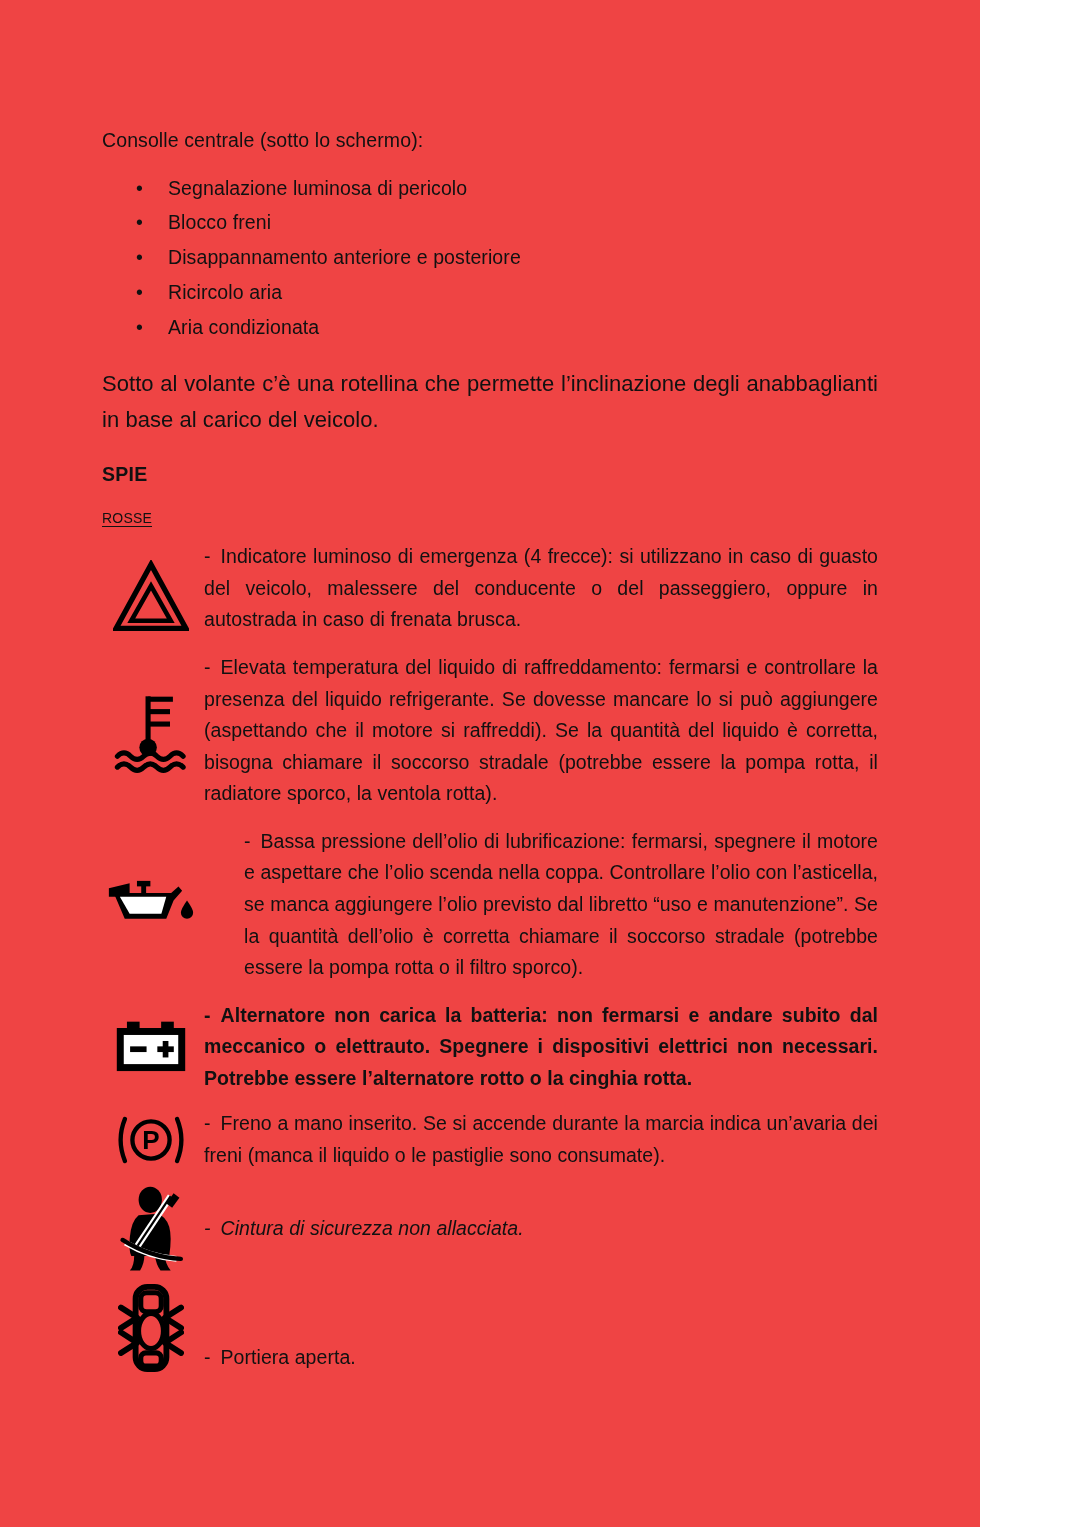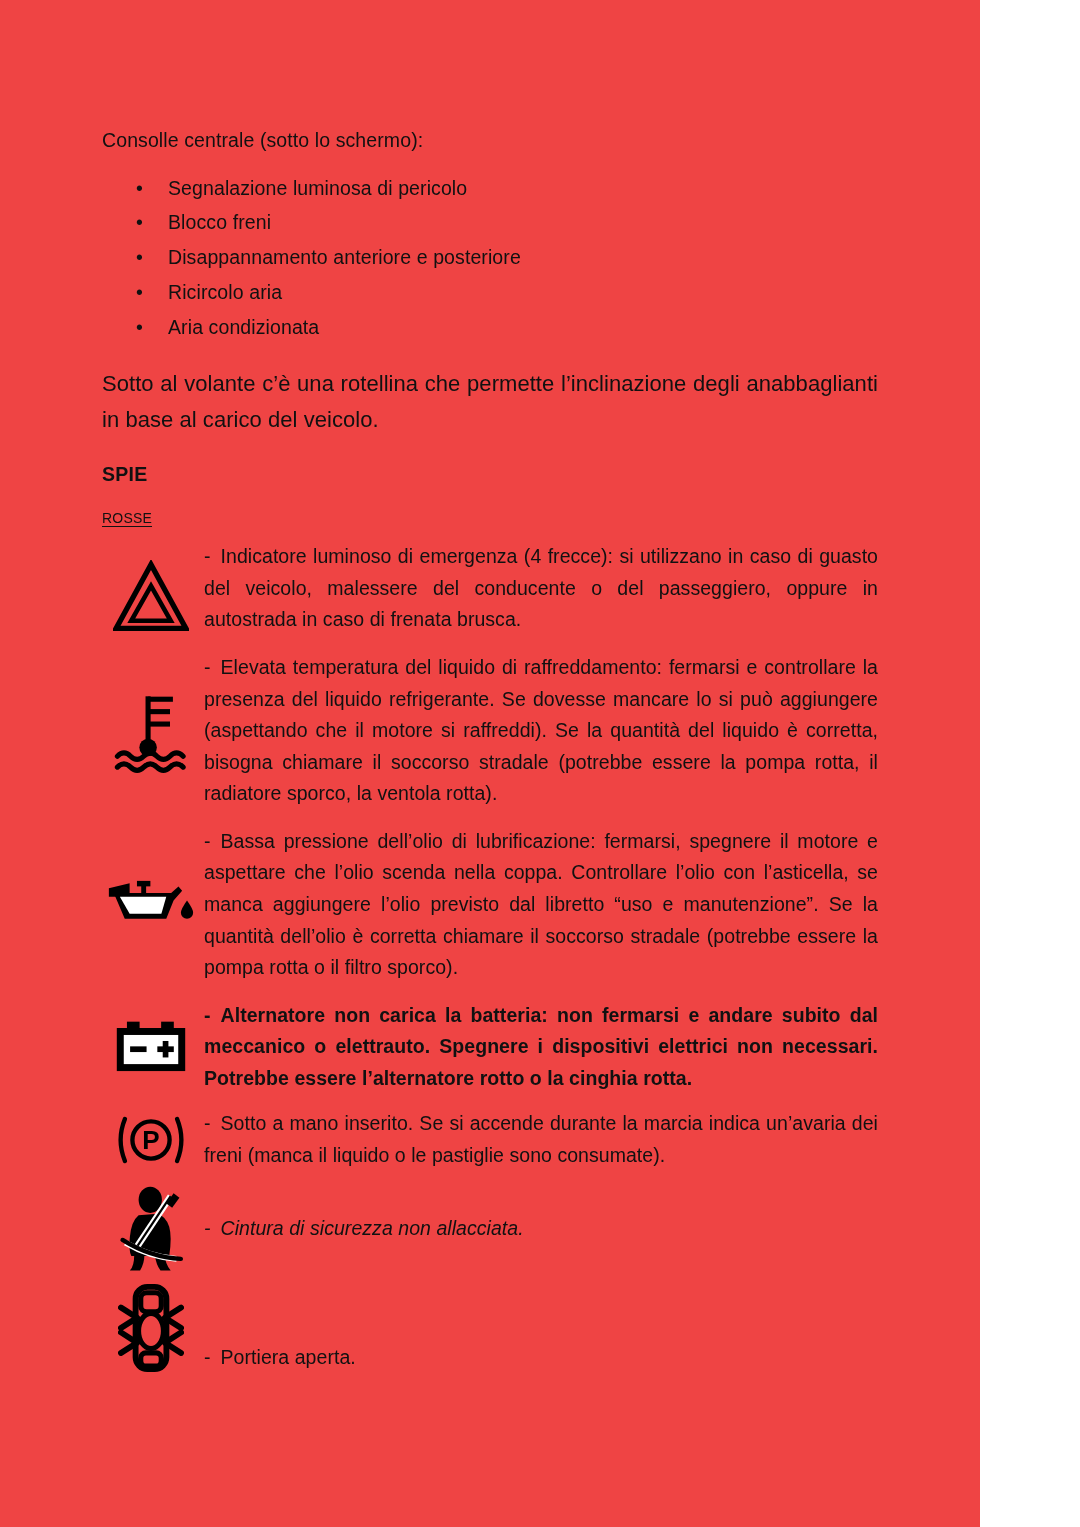--- a/index.html
+++ b/index.html
@@ -89,21 +89,21 @@
     line-height: 1.62;
     text-align: justify;
     letter-spacing: 0.05px;
     padding-left: 4px;
   }
   .spia-text .dash {
     margin-right: 10px;
   }
   .r-hazard   { margin-bottom: 16px; align-items: flex-end; }
   .r-temp     { margin-bottom: 16px; }
-  .r-oil      { margin-bottom: 16px; }
+  .r-oil      { margin-bottom: 16px; gap: 40px; }
   .r-battery  { margin-bottom: 14px; font-weight: bold; }
   .r-brake    { margin-bottom: 14px; }
   .r-belt     { margin-bottom: 10px; font-style: italic; }
   .r-door     { margin-bottom: 0px; align-items: flex-end; }
   svg { display: block; }
 </style>
 </head>
 <body>
 
 <div class="page">
@@ -198,21 +198,21 @@
 
   <div class="spia-row r-brake">
     <div class="spia-icon">
       <svg width="80" height="62" viewBox="0 0 128 100" aria-hidden="true">
         <circle cx="64" cy="50" r="30" fill="none" stroke="#000" stroke-width="7"></circle>
         <text x="64" y="50" font-family="Liberation Sans, sans-serif" font-size="42" font-weight="bold" fill="#000" text-anchor="middle" dominant-baseline="central">P</text>
         <path d="M22 16 q-14 34 0 68" fill="none" stroke="#000" stroke-width="7" stroke-linecap="round"></path>
         <path d="M106 16 q14 34 0 68" fill="none" stroke="#000" stroke-width="7" stroke-linecap="round"></path>
       </svg>
     </div>
-    <div class="spia-text"><span class="dash">-</span><span>Sotto a mano inserito. Se si accende durante la marcia indica un’avaria dei freni (manca il liquido o le pastiglie sono consumate).</span></div>
+    <div class="spia-text"><span class="dash">-</span><span>Freno a mano inserito. Se si accende durante la marcia indica un’avaria dei freni (manca il liquido o le pastiglie sono consumate).</span></div>
   </div>
 
   <div class="spia-row r-belt">
     <div class="spia-icon">
       <svg width="66" height="86" viewBox="0 0 90 118" aria-hidden="true">
         <ellipse cx="44" cy="19" rx="16" ry="18" fill="#000"></ellipse>
         <path d="M28 40 q-10 8 -12 30 q-2 18 2 26 l52 0 q4 -26 0 -40 q-4 -14 -16 -18 Z" fill="#000"></path>
         <path d="M22 94 q0 16 -6 22 l14 0 q6 -10 6 -22 Z" fill="#000"></path>
         <path d="M50 94 q2 14 8 22 l14 0 q-8 -10 -8 -22 Z" fill="#000"></path>
         <path d="M72 14 L24 86" fill="none" stroke="#fff" stroke-width="9"></path>

